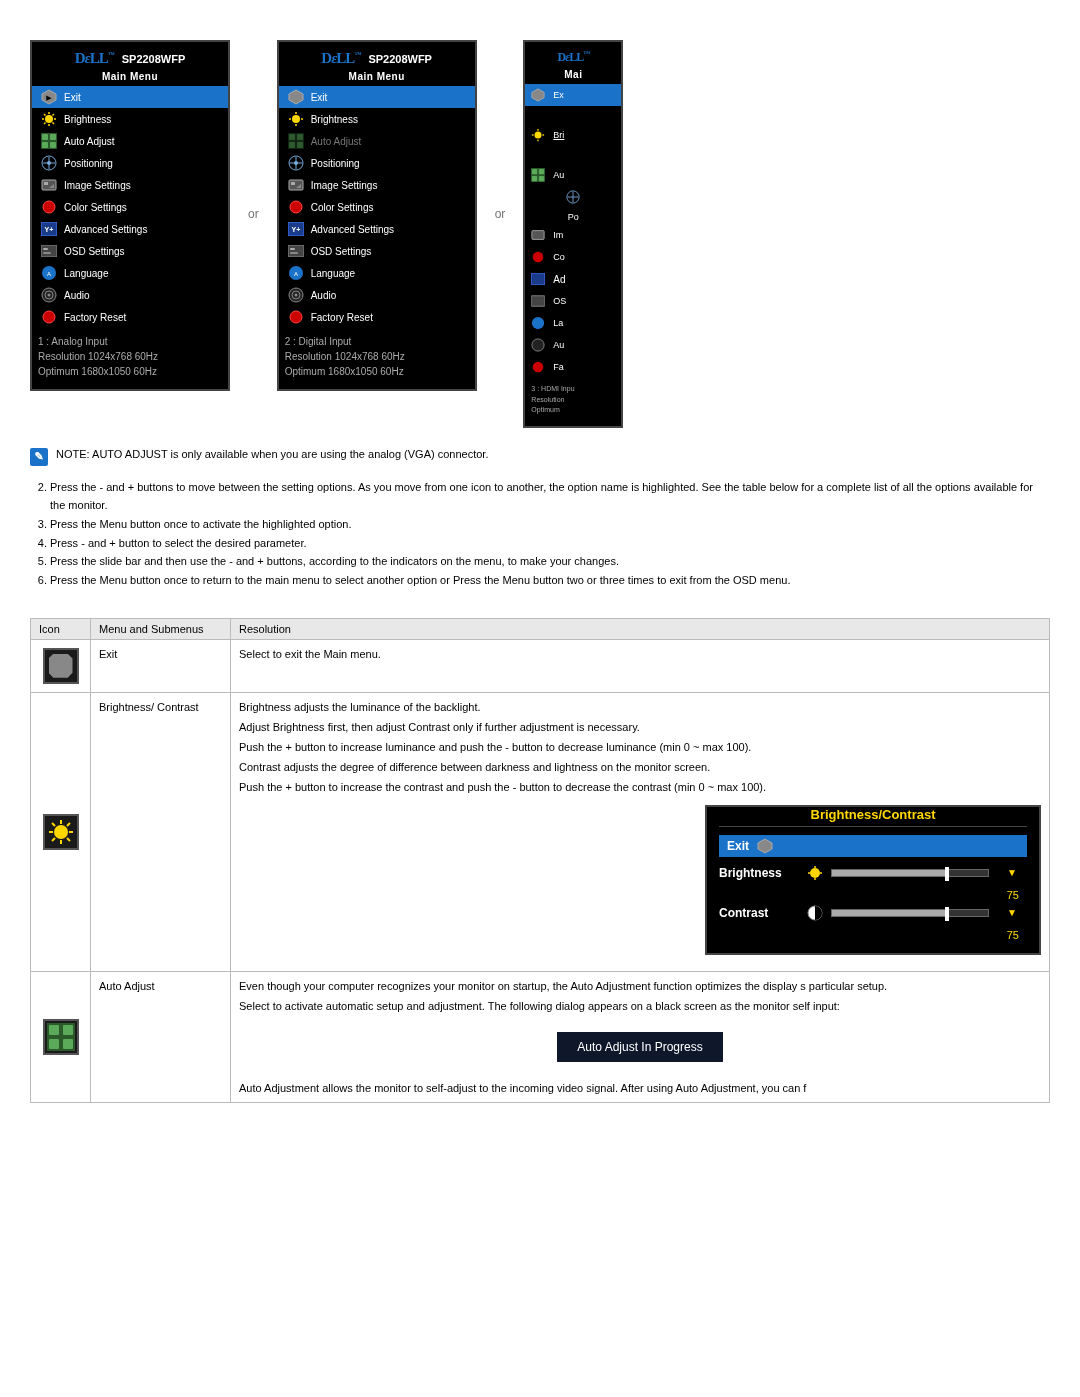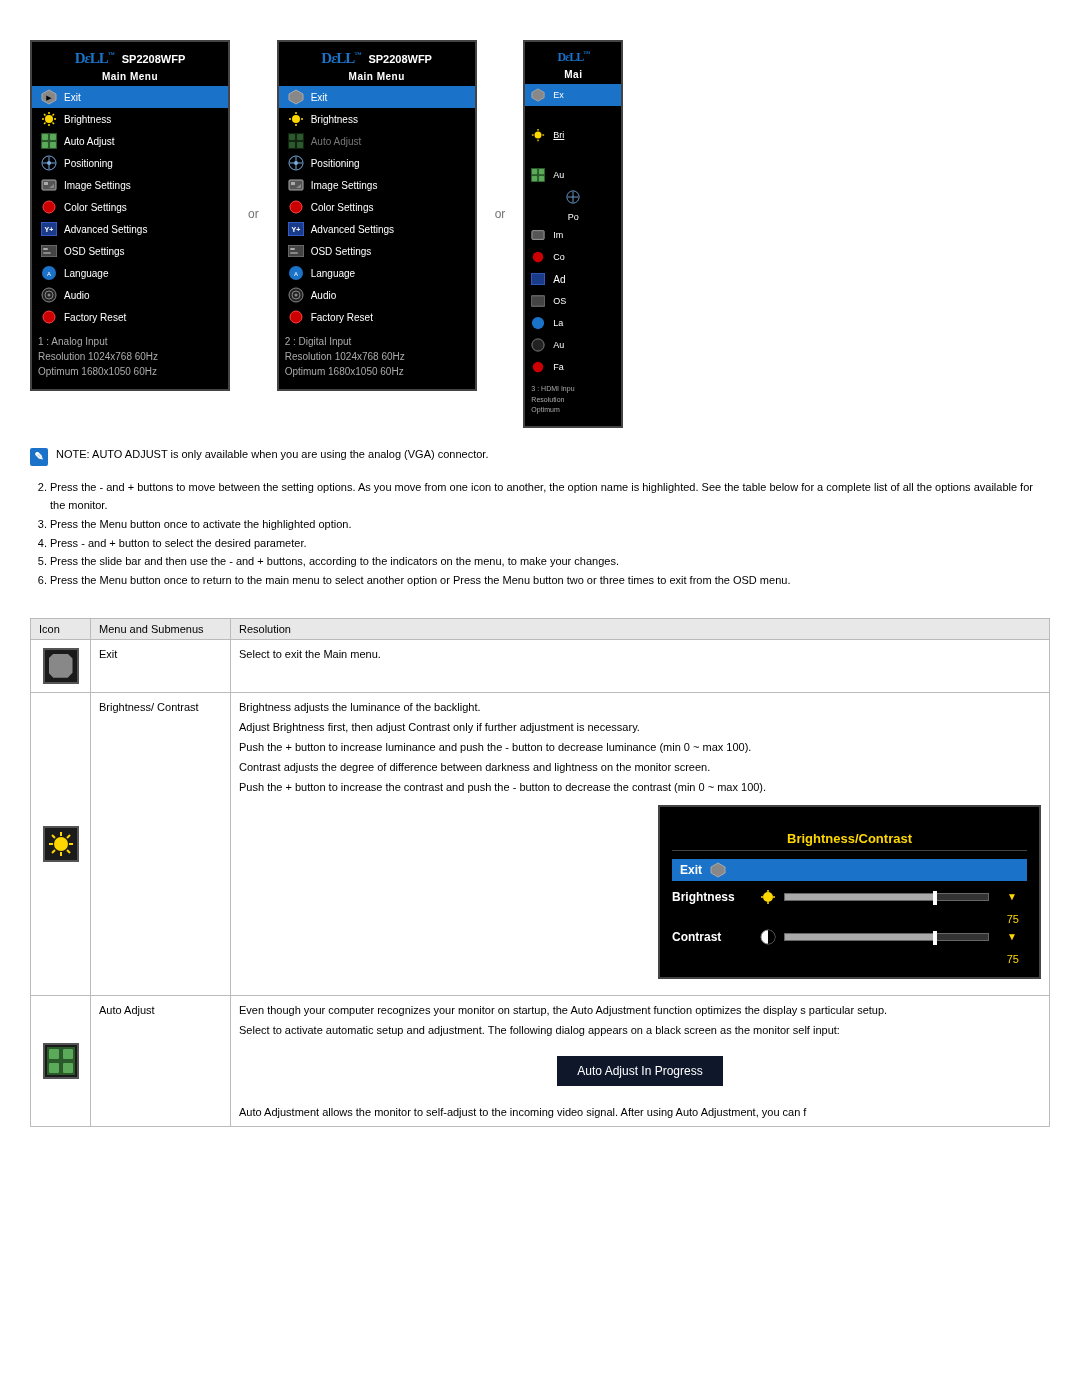--- a/index.html
+++ b/index.html
@@ -225,23 +225,23 @@
       display: flex;
       align-items: center;
       justify-content: center;
       margin: 0 auto;
     }
 
     
     .bc-osd {
       background: #000;
       border: 2px solid #444;
-      width: 383px;
+      width: 336px;
       margin: 12px 0 8px auto;
-      padding: 24px 12px 12px 12px;
+      padding: 0 12px 12px 12px;
     }
 
     .bc-osd-title {
       color: #FFD700;
       font-size: 13px;
       font-weight: bold;
       text-align: center;
       margin-bottom: 8px;
       border-bottom: 1px solid #444;
       padding-bottom: 4px;

